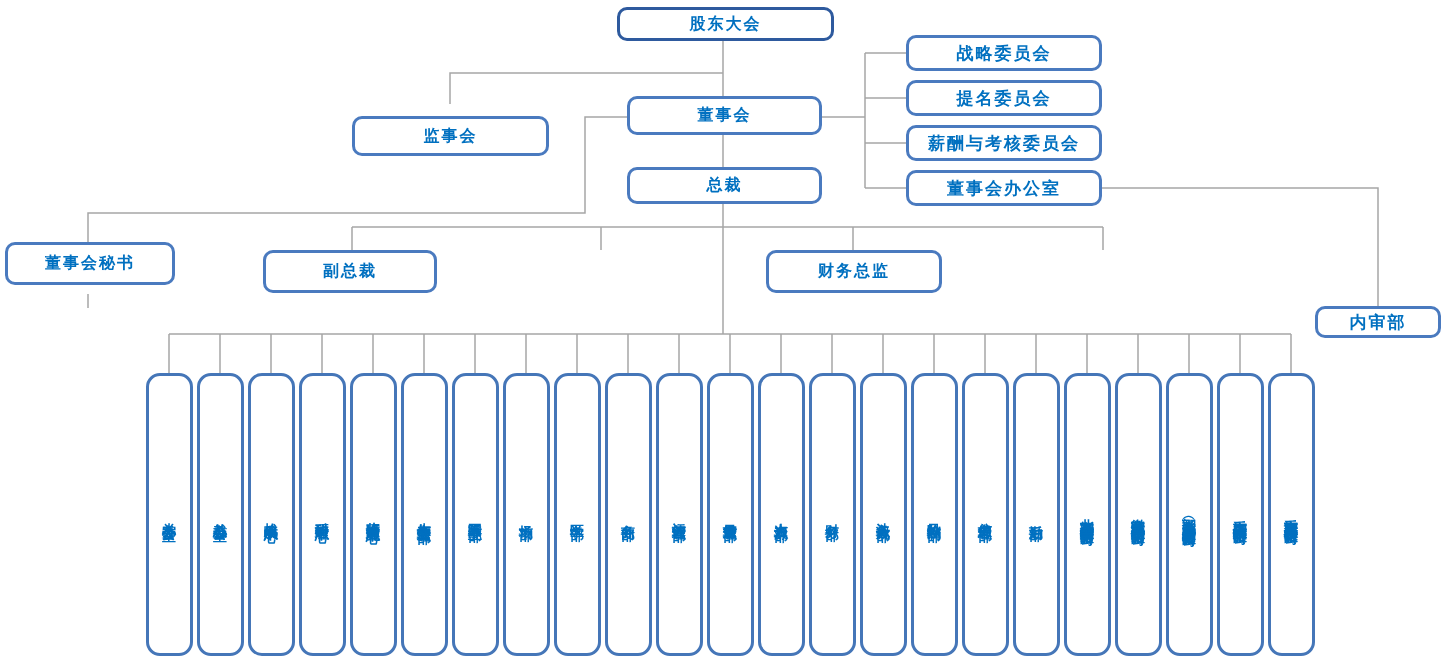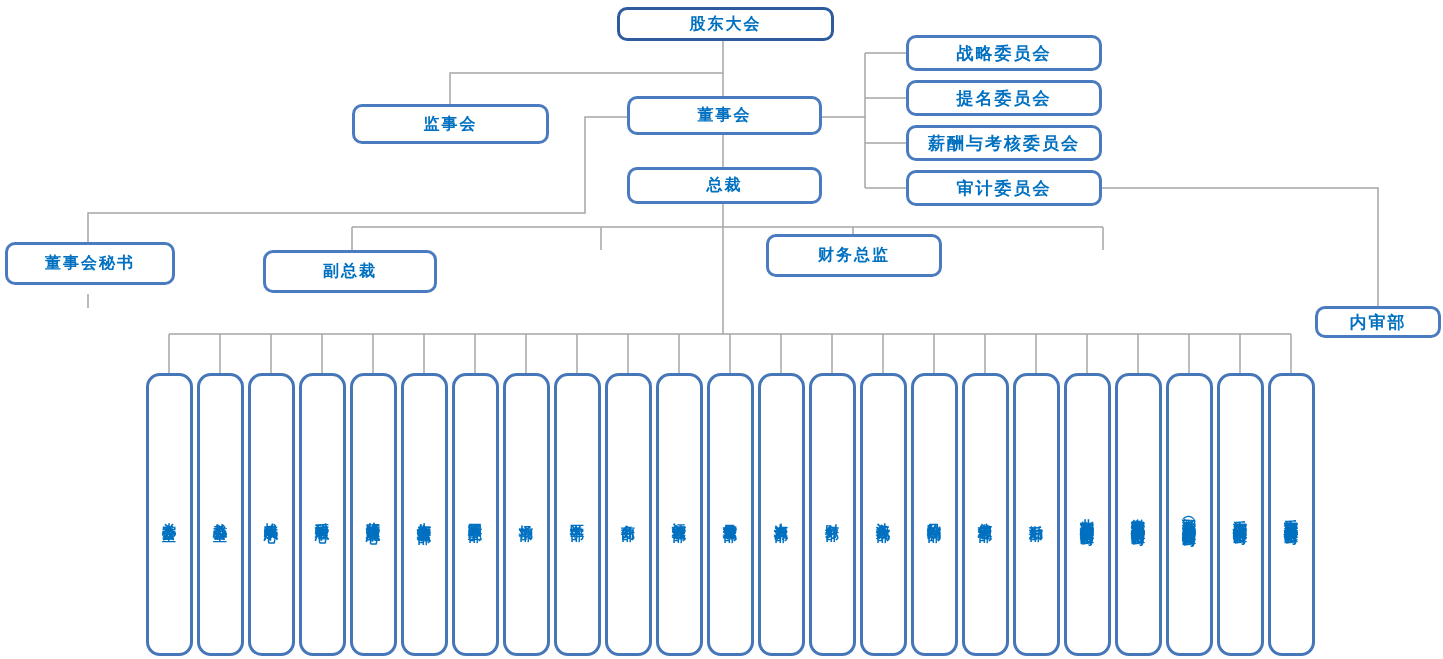--- a/index.html
+++ b/index.html
@@ -117,21 +117,21 @@
         <path d="M1189 334 V373"></path>
       <path d="M1240 334 V373"></path>
         <path d="M1291 334 V373"></path>
     </g>
   </svg>
 
   <div class="node dark" style="left:617px;top:7px;width:217px;height:34px">
     <span class="label">股东大会</span>
   </div>
 
-  <div class="node" style="left:352px;top:104px;width:197px;height:40px">
+  <div class="node" style="left:352px;top:116px;width:197px;height:40px">
     <span class="label">监事会</span>
   </div>
 
   <div class="node" style="left:627px;top:96px;width:195px;height:39px">
     <span class="label">董事会</span>
   </div>
 
   <div class="node" style="left:627px;top:167px;width:195px;height:37px">
     <span class="label">总裁</span>
   </div>
@@ -139,30 +139,30 @@
   <div class="node" style="left:906px;top:35px;width:196px;height:36px">
     <span class="label sm">战略委员会</span>
   </div>
   <div class="node" style="left:906px;top:80px;width:196px;height:36px">
     <span class="label sm">提名委员会</span>
   </div>
   <div class="node" style="left:906px;top:125px;width:196px;height:36px">
     <span class="label sm">薪酬与考核委员会</span>
   </div>
   <div class="node" style="left:906px;top:170px;width:196px;height:36px">
-    <span class="label sm">审计委员会</span>
+    <span class="label sm">董事会办公室</span>
   </div>
 
   <div class="node" style="left:5px;top:242px;width:170px;height:43px">
     <span class="label">董事会秘书</span>
   </div>
   <div class="node" style="left:263px;top:250px;width:174px;height:43px">
     <span class="label">副总裁</span>
   </div>
-  <div class="node" style="left:766px;top:234px;width:176px;height:43px">
+  <div class="node" style="left:766px;top:250px;width:176px;height:43px">
     <span class="label">财务总监</span>
   </div>
 
   <div class="node" style="left:1315px;top:306px;width:126px;height:32px">
     <span class="label sm">内审部</span>
   </div>
 
   <div class="dept-strip">
     <div class="dept">
         <span class="vtext">党委办公室</span>

